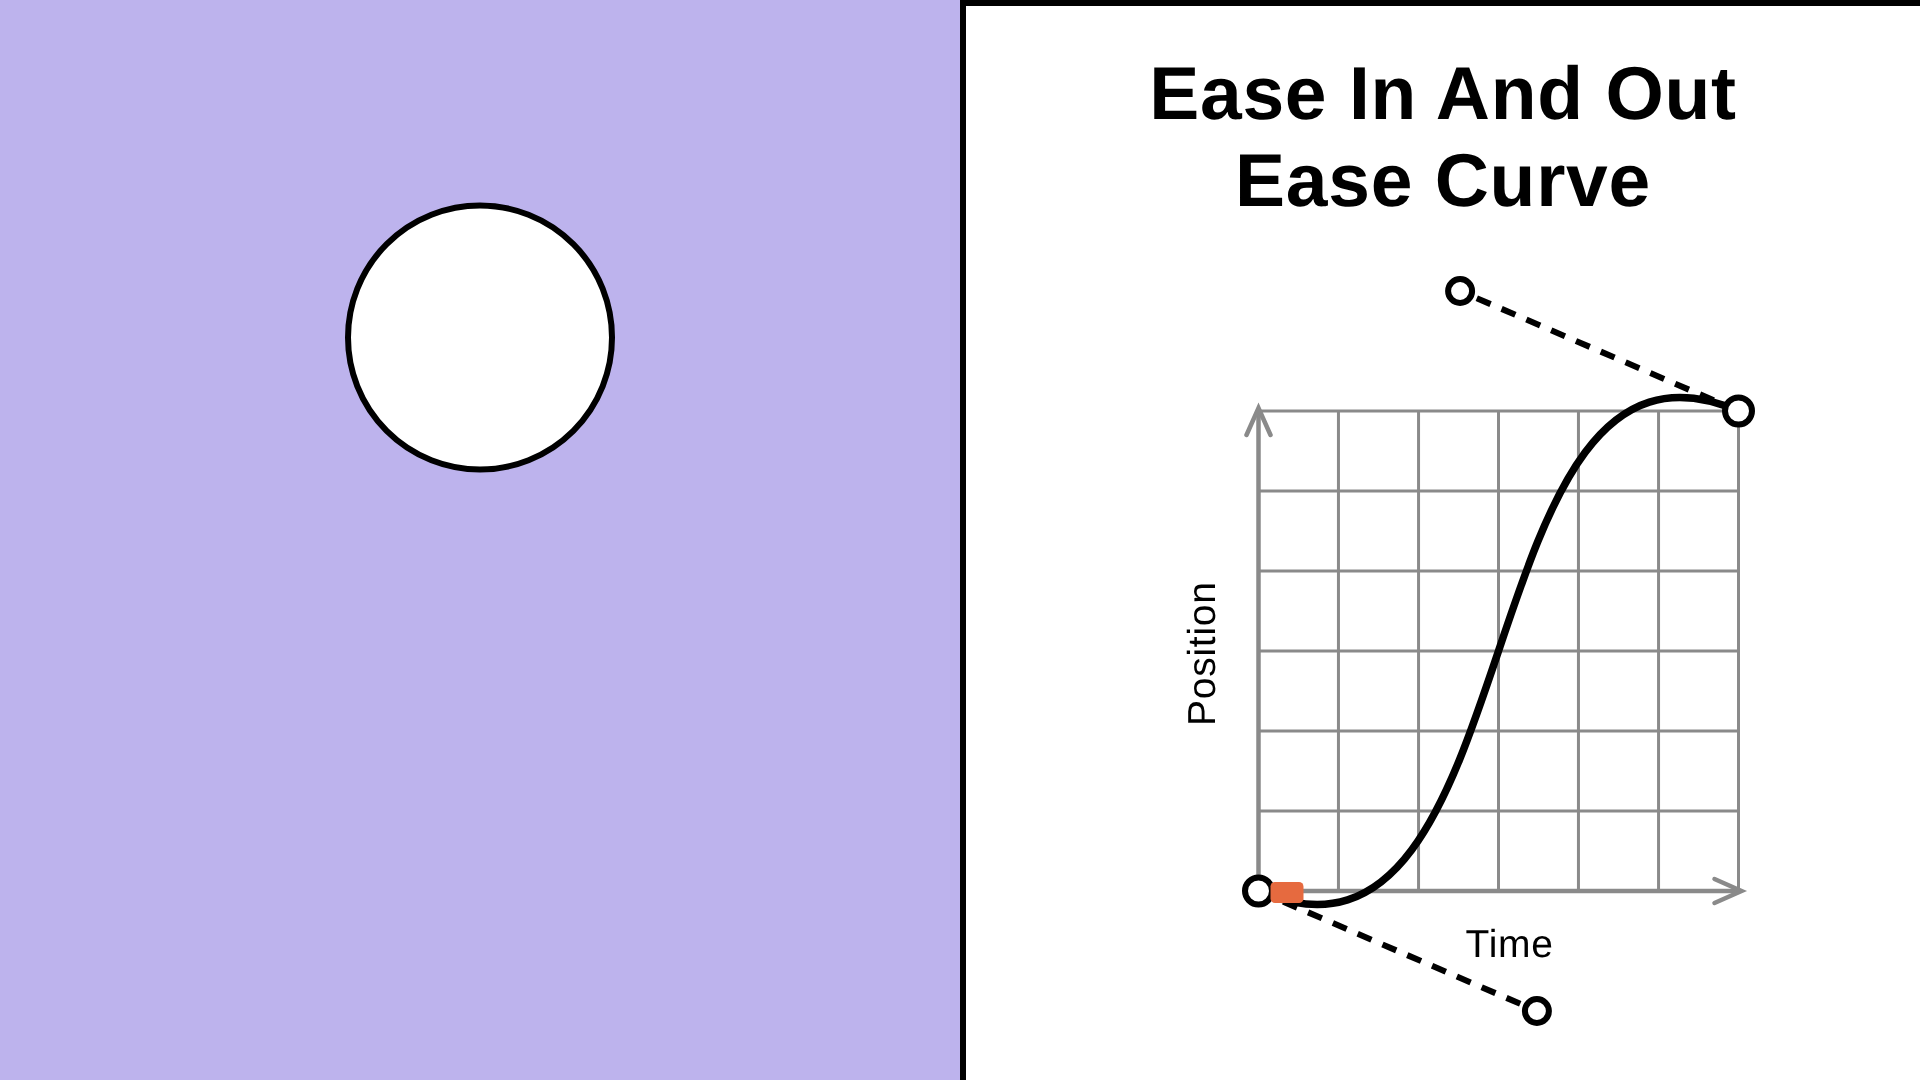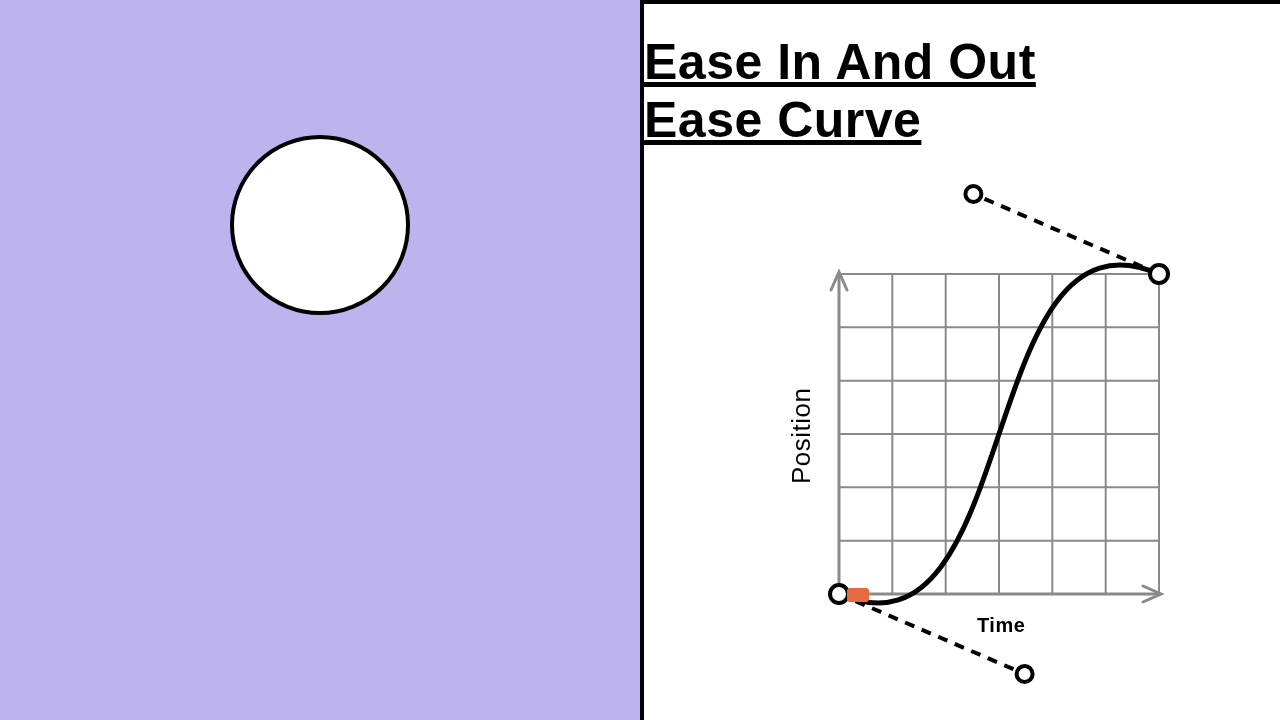--- a/index.html
+++ b/index.html
@@ -36,26 +36,26 @@
   .right-panel {
     width: 640px;
     height: 720px;
     background: #fff;
     border-left: 4px solid #000;
     border-top: 4px solid #000;
     box-sizing: border-box;
     position: relative;
   }
   .title {
+    text-align: center;
     font-weight: 800;
     font-size: 50px;
     line-height: 1.15;
     margin-top: 30px;
     letter-spacing: 0.5px;
-    text-decoration: underline;
   }
   .chart-wrap {
     position: absolute;
     left: 120px;
     top: 170px;
     width: 510px;
     height: 530px;
   }
   .ylabel {
     position: absolute;
@@ -64,22 +64,22 @@
     left: 22px;
     top: 310px;
     font-size: 26px;
     font-weight: 400;
     letter-spacing: 0.5px;
   }
   .xlabel {
     position: absolute;
     left: 213px;
     top: 440px;
-    font-size: 20px;
-    font-weight: 700;
+    font-size: 26px;
+    font-weight: 400;
     letter-spacing: 0.5px;
   }
   svg.chart {
     position: absolute;
     left: 35px;
     top: 0;
     overflow: visible;
   }
 </style>
 </head>

